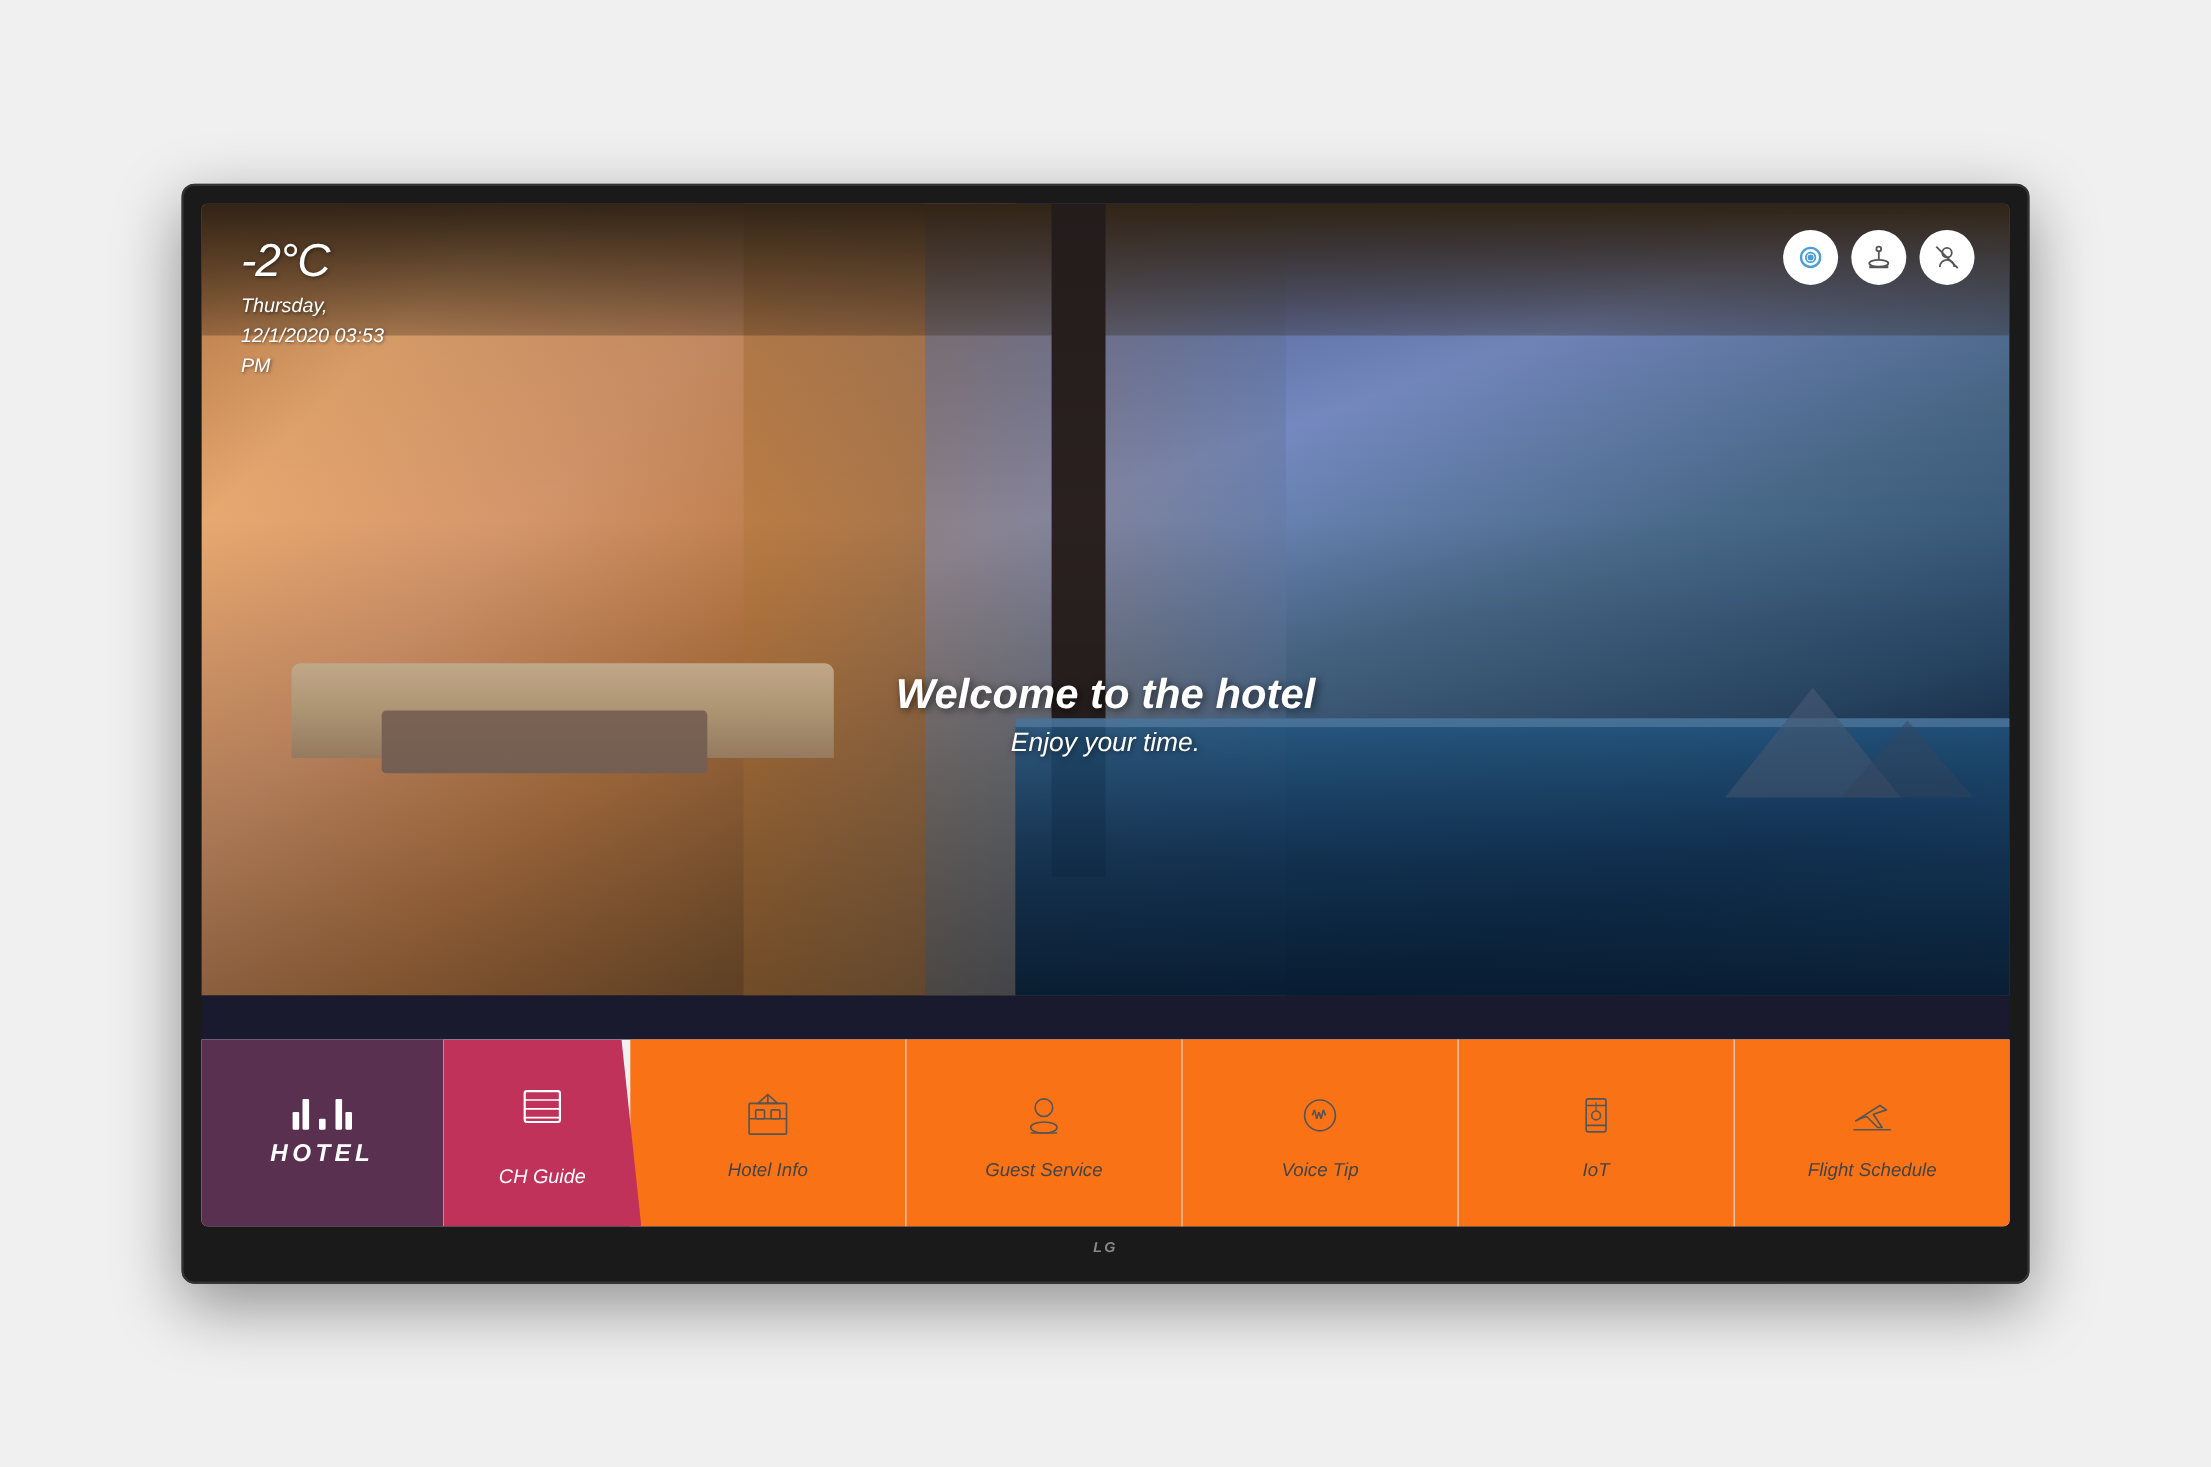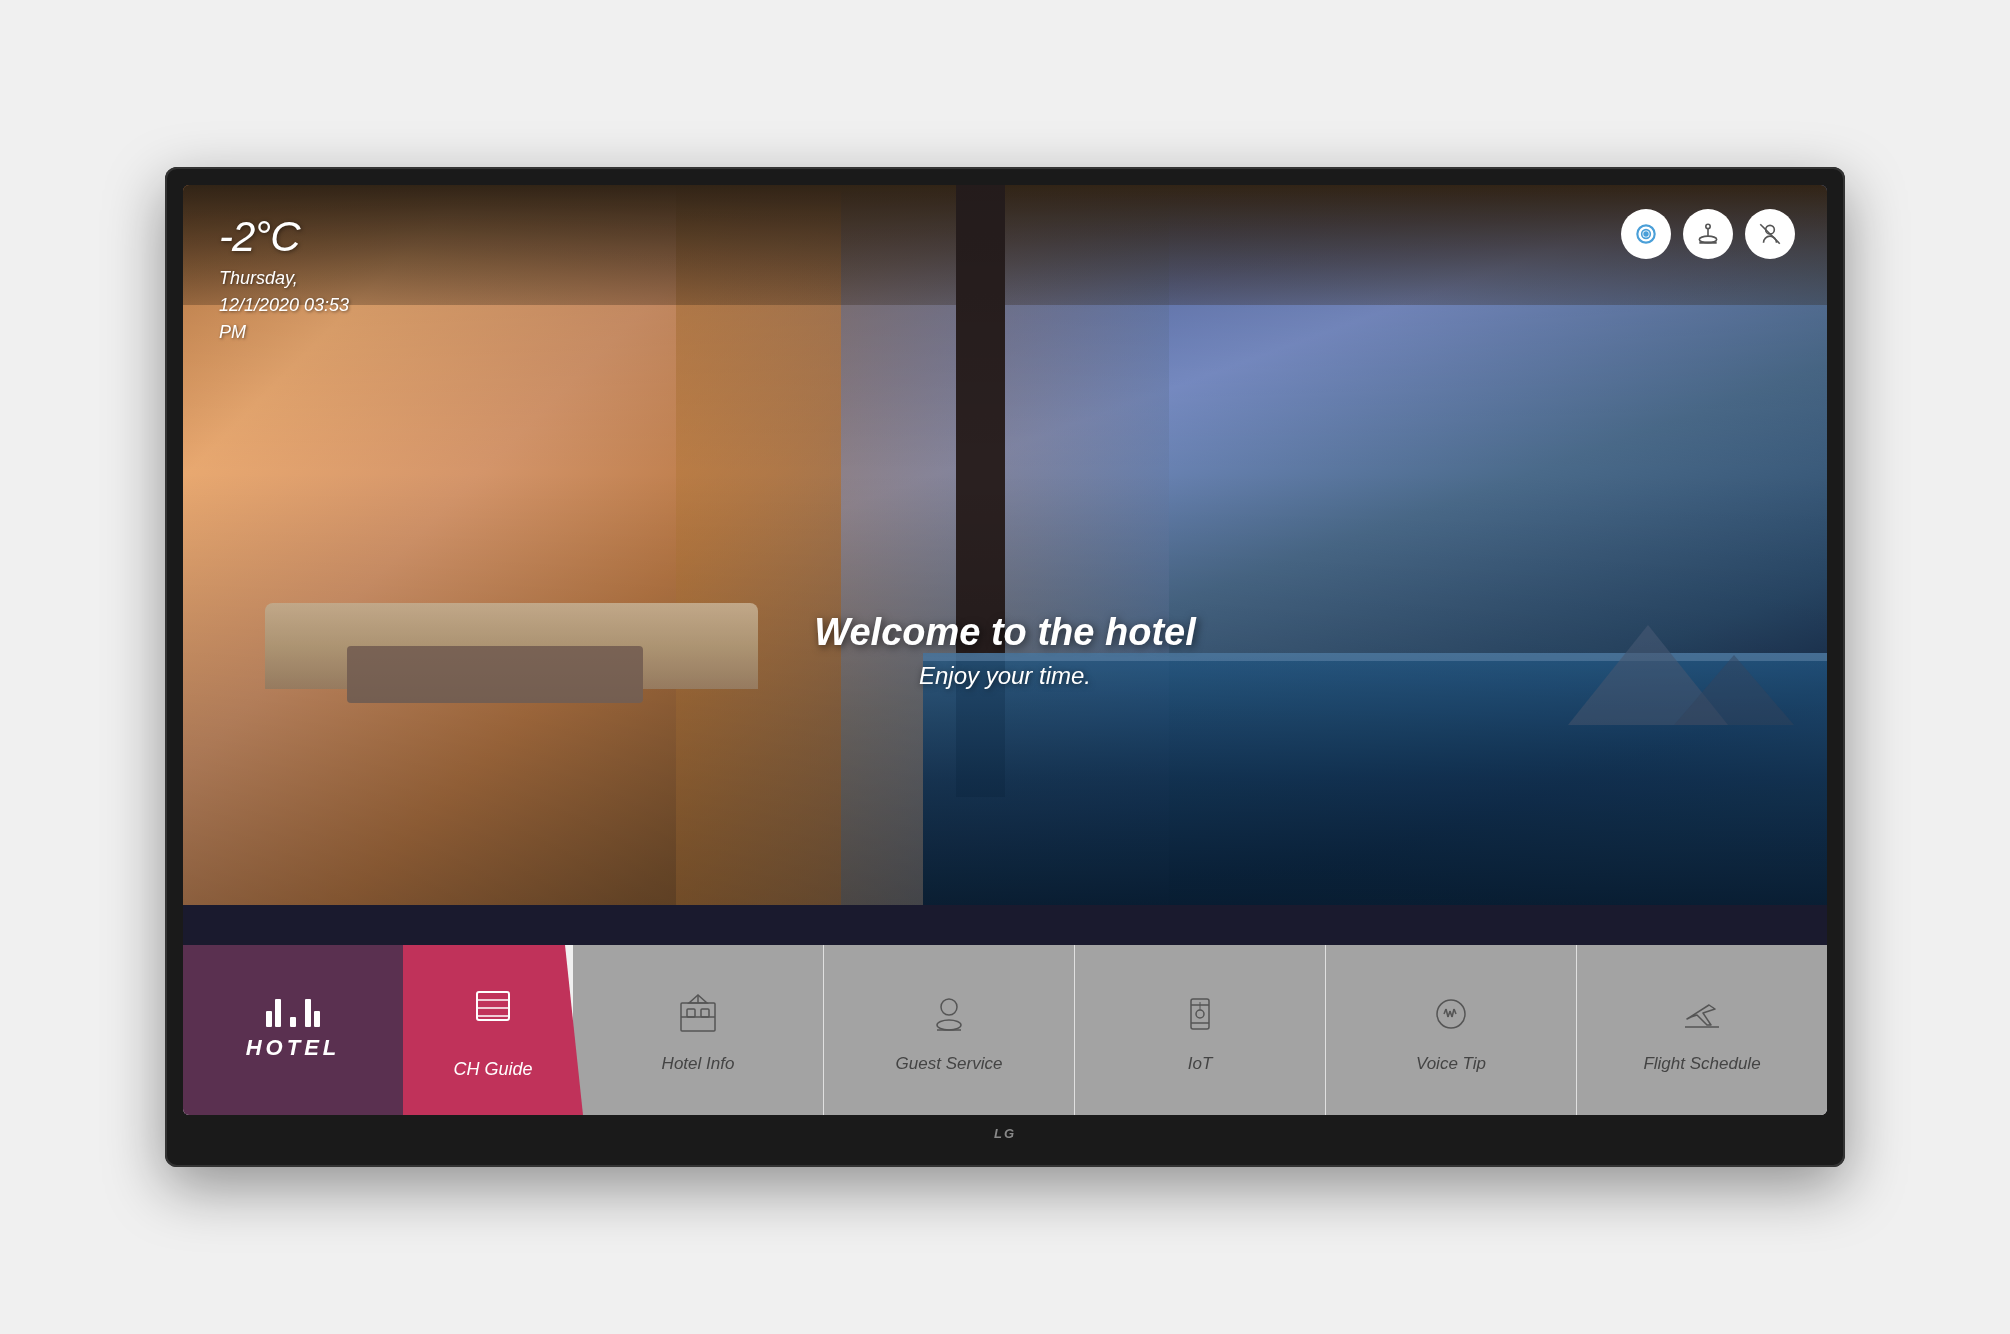--- a/index.html
+++ b/index.html
@@ -280,21 +280,21 @@
     }
     .menu-item-active .item-label {
       color: white;
       font-size: 18px;
       font-weight: 500;
     }
     
     .menu-items {
       flex: 1;
       display: flex;
-      background: #a3a3a3;
+      background: #f97316;
     }
     .menu-item {
       flex: 1;
       display: flex;
       flex-direction: column;
       align-items: center;
       justify-content: center;
       gap: 12px;
       cursor: pointer;
       border-right: 1px solid #e0e0e0;
@@ -467,53 +467,53 @@
 
         <div class="menu-item">
           <div class="item-icon-wrap">
             <svg viewBox="0 0 50 50">
               <circle cx="25" cy="18" r="8" stroke="#555" stroke-width="1.5" fill="none"></circle>
               <ellipse cx="25" cy="36" rx="12" ry="5" stroke="#555" stroke-width="1.5" fill="none"></ellipse>
               <line x1="13" y1="41" x2="37" y2="41" stroke="#555" stroke-width="1.5"></line>
             </svg>
           </div>
           <span class="item-label-text">Guest Service</span>
-        </div>
-
-        <div class="menu-item">
-          <div class="item-icon-wrap">
-            <svg viewBox="0 0 50 50">
-              <rect x="16" y="10" width="18" height="30" rx="2" stroke="#555" stroke-width="1.5" fill="none"></rect>
-              <line x1="16" y1="16" x2="34" y2="16" stroke="#555" stroke-width="1.5"></line>
-              <line x1="16" y1="34" x2="34" y2="34" stroke="#555" stroke-width="1.5"></line>
-              <circle cx="25" cy="25" r="4" stroke="#555" stroke-width="1.5" fill="none"></circle>
-              <line x1="25" y1="21" x2="25" y2="13" stroke="#555" stroke-width="1"></line>
-            </svg>
-          </div>
-          <span class="item-label-text">IoT</span>
         </div>
 
         <div class="menu-item">
           <div class="item-icon-wrap">
             <svg viewBox="0 0 50 50">
               <circle cx="25" cy="25" r="14" stroke="#555" stroke-width="1.5" fill="none"></circle>
               <line x1="18" y1="25" x2="20" y2="20" stroke="#555" stroke-width="1.5"></line>
               <line x1="20" y1="20" x2="22" y2="28" stroke="#555" stroke-width="1.5"></line>
               <line x1="22" y1="28" x2="24" y2="22" stroke="#555" stroke-width="1.5"></line>
               <line x1="24" y1="22" x2="26" y2="28" stroke="#555" stroke-width="1.5"></line>
               <line x1="26" y1="28" x2="28" y2="20" stroke="#555" stroke-width="1.5"></line>
               <line x1="28" y1="20" x2="30" y2="25" stroke="#555" stroke-width="1.5"></line>
             </svg>
           </div>
           <span class="item-label-text">Voice Tip</span>
         </div>
 
         <div class="menu-item">
           <div class="item-icon-wrap">
             <svg viewBox="0 0 50 50">
+              <rect x="16" y="10" width="18" height="30" rx="2" stroke="#555" stroke-width="1.5" fill="none"></rect>
+              <line x1="16" y1="16" x2="34" y2="16" stroke="#555" stroke-width="1.5"></line>
+              <line x1="16" y1="34" x2="34" y2="34" stroke="#555" stroke-width="1.5"></line>
+              <circle cx="25" cy="25" r="4" stroke="#555" stroke-width="1.5" fill="none"></circle>
+              <line x1="25" y1="21" x2="25" y2="13" stroke="#555" stroke-width="1"></line>
+            </svg>
+          </div>
+          <span class="item-label-text">IoT</span>
+        </div>
+
+        <div class="menu-item">
+          <div class="item-icon-wrap">
+            <svg viewBox="0 0 50 50">
 
               <path d="M10 30 L32 16 L38 20 L26 24 L34 36 L30 36 L20 26 L14 28 Z" stroke="#555" stroke-width="1.5" fill="none" stroke-linejoin="round"></path>
               <line x1="8" y1="38" x2="42" y2="38" stroke="#555" stroke-width="1.5"></line>
             </svg>
           </div>
           <span class="item-label-text">Flight Schedule</span>
         </div>
 
 
       </div>

